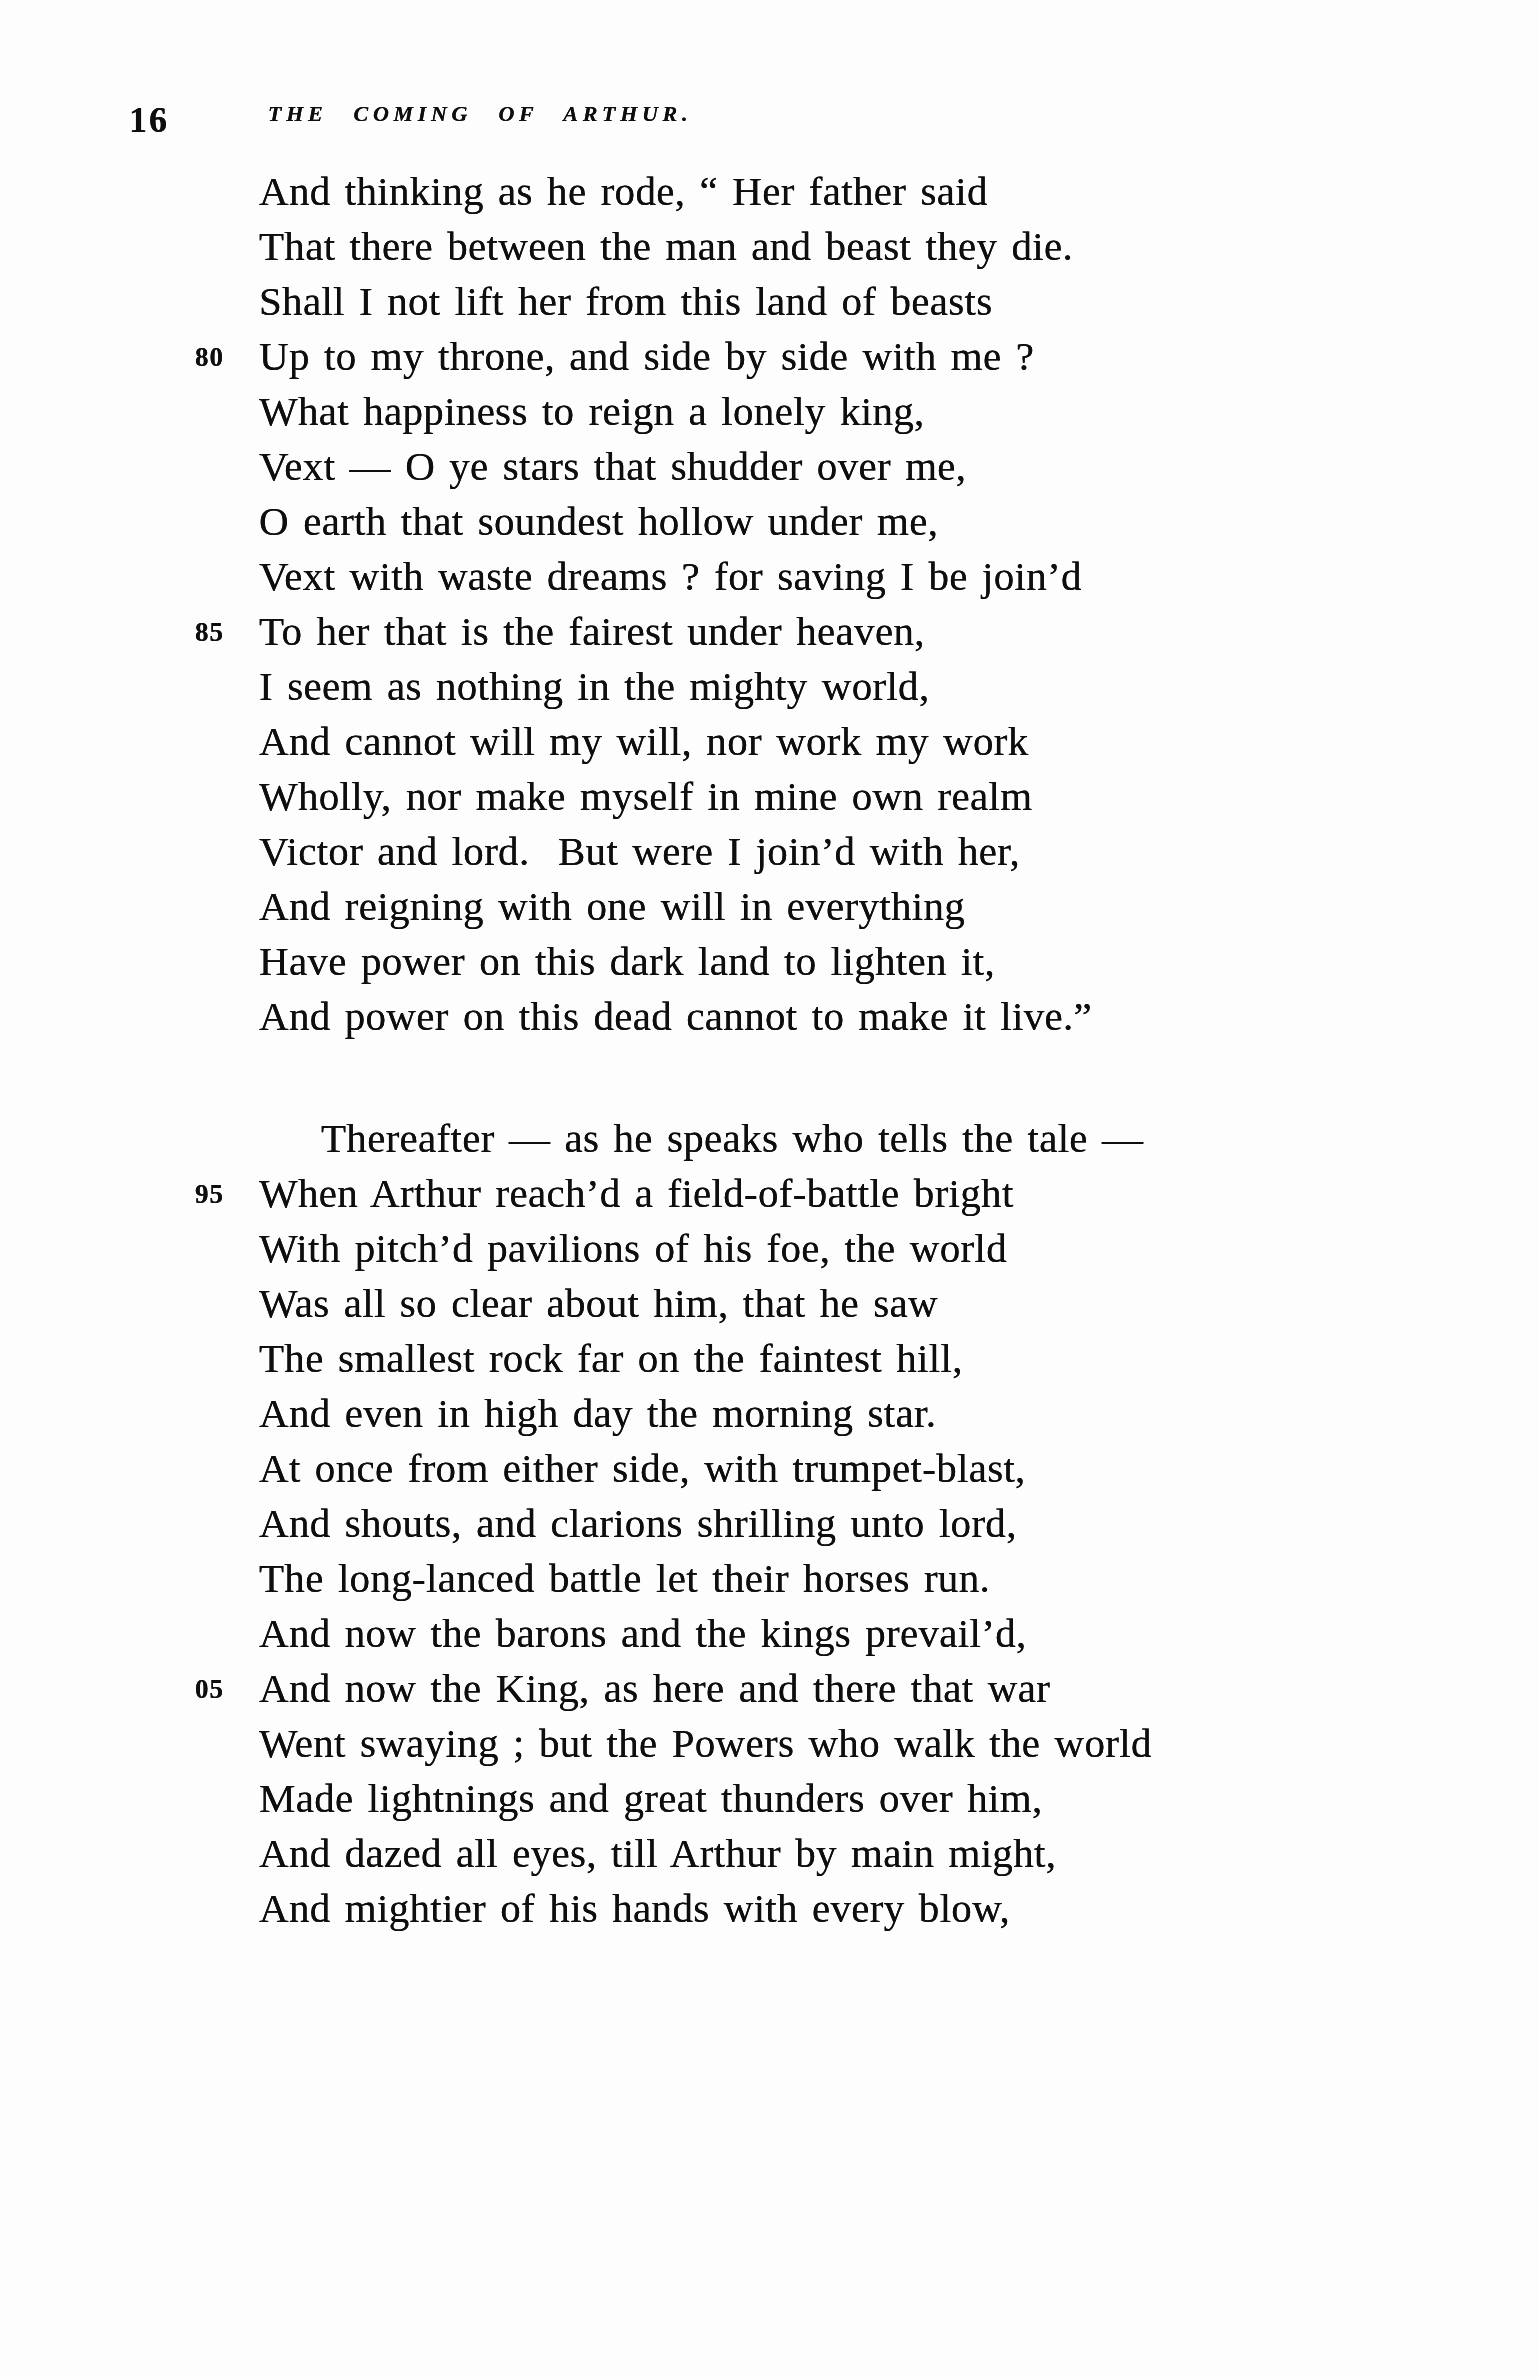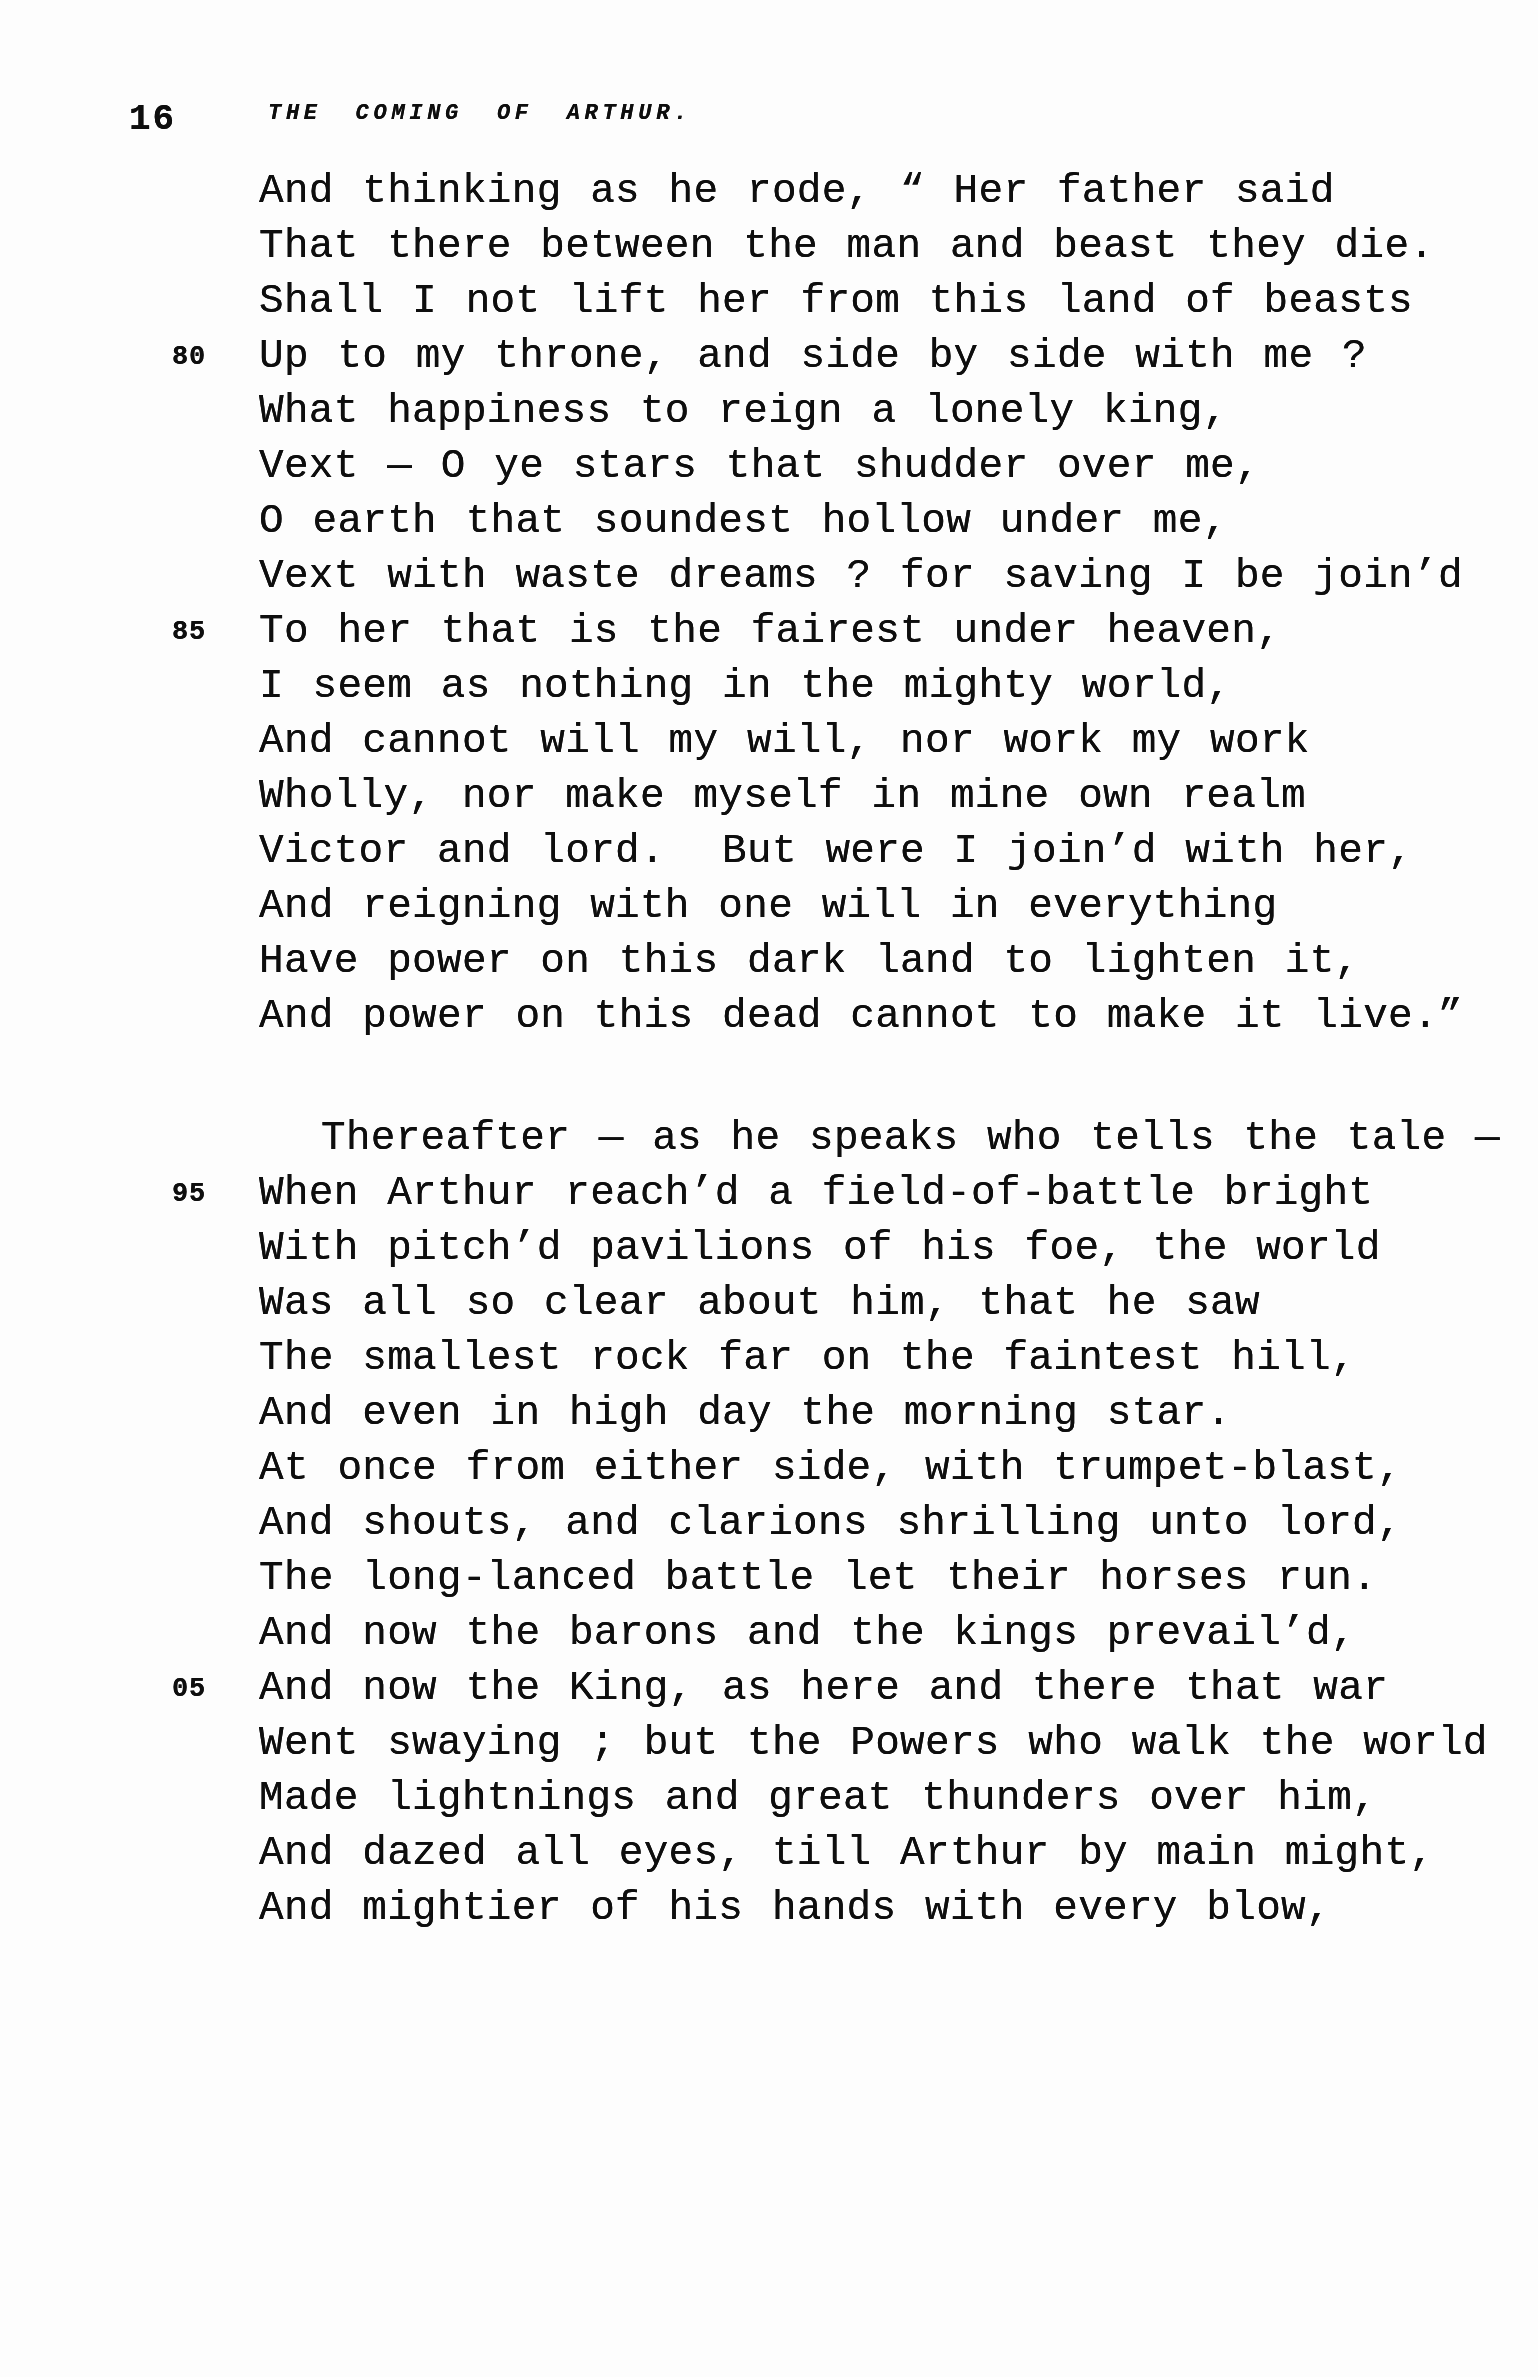--- a/index.html
+++ b/index.html
@@ -8,21 +8,20 @@
     font-family: "Liberation Serif", "DejaVu Serif", serif;
     background: #fdfdfd;
   }
   .page {
     position: relative;
     width: 1538px; height: 2377px;
     background: #fdfdfd;
     color: #0e0e0e;
     overflow: hidden;
     text-shadow: 0 0 0.6px currentColor; 
-    font-family: Liberation Mono, monospace;
   }
   .page-num {
     position: absolute;
     left: 129px; top: 99px;
     font-size: 36px;
     font-weight: 700;
     letter-spacing: 1.9px;
   }
   .running-title {
     position: absolute;
@@ -48,21 +47,21 @@
     letter-spacing: 0.3px;
     word-spacing: 3.7px;
   }
   .poem-line.indent { padding-left: 321px; }
   .poem-line.gap { margin-top: 67px; }
   .line-text { white-space: pre; }
   .line-num {
     position: absolute;
     left: 172px; top: 0.9px;
     width: 75px;
-    text-align: left;
+    text-align: center;
     font-size: 27px;
     font-weight: 700;
     line-height: 55px;
     letter-spacing: 0.9px;
   }
 </style>
 </head>
 <body style="background: rgb(253, 253, 253);">
 
 <div class="page" style="background: rgb(253, 253, 253); color: rgb(14, 14, 14);">

